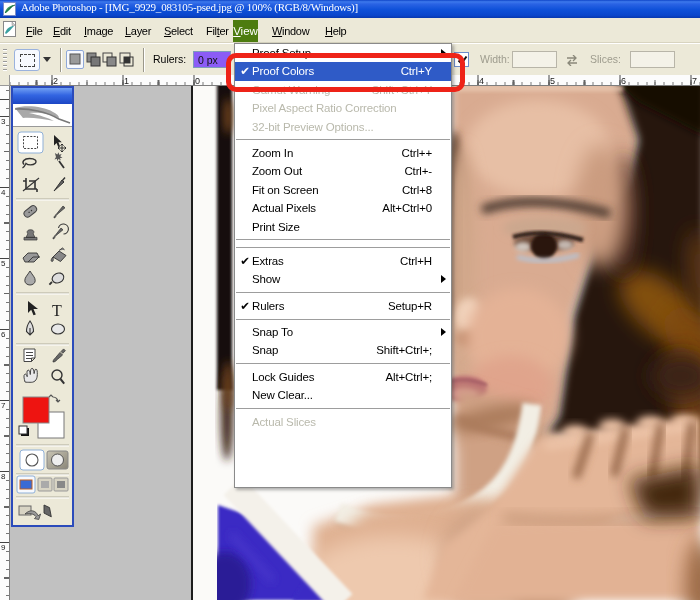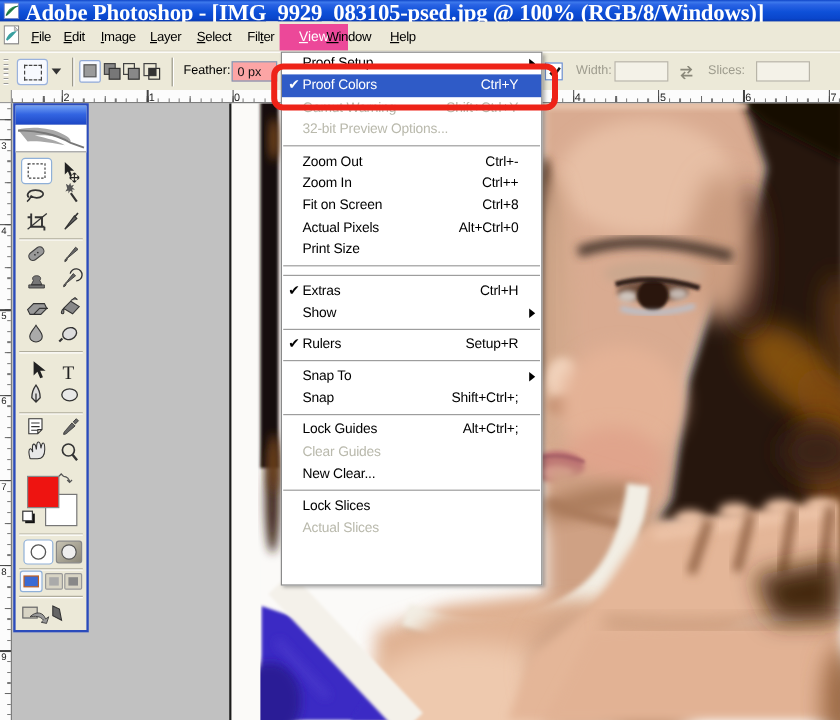--- a/index.html
+++ b/index.html
@@ -1,38 +1,38 @@
 <!DOCTYPE html>
 <html><head><meta charset="utf-8">
 <style>
 *{margin:0;padding:0;box-sizing:border-box}
 html,body{width:700px;height:600px;overflow:hidden;font-family:"Liberation Sans",sans-serif;background:#c1c1c1}
 #app{position:relative;width:700px;height:600px}
 
 #title{position:absolute;left:0;top:0;width:700px;height:18px;
 background:linear-gradient(180deg,#0f45c8 0,#3d79ec 10%,#2a63e4 22%,#0e50d8 55%,#0a46cc 85%,#0838ae 100%);}
-#title .txt{position:absolute;left:21px;top:1px;color:#fff;font-family:"Liberation Serif",serif;font-weight:bold;font-size:19px;letter-spacing:-0.2px;white-space:nowrap}
+#title .txt{position:absolute;left:21px;top:1px;color:#fff;font-family:"Liberation Serif",serif;font-weight:normal;font-size:11px;letter-spacing:-0.2px;white-space:nowrap}
 #ticon{position:absolute;left:3px;top:2px;width:13px;height:14px}
 
 #menubar{position:absolute;left:0;top:18px;width:700px;height:25px;background:#ece9d8;border-bottom:1px solid #d8d4c0}
 #menubar .mi{position:absolute;top:3px;height:20px;line-height:20px;font-size:11px;letter-spacing:-0.3px;color:#000;white-space:nowrap}
 #dicon{position:absolute;left:3px;top:3px;width:13px;height:17px}
-#viewhl{position:absolute;left:233px;top:2px;width:57px;height:22px;background:#ec4899;color:#fff;text-align:center;line-height:22px;font-size:11.5px}
+#viewhl{position:absolute;left:233px;top:2px;width:25px;height:22px;background:#4d7c0f;color:#fff;text-align:center;line-height:22px;font-size:11.5px}
 
 #opts{position:absolute;left:0;top:43px;width:700px;height:32px;background:#ece9d8;border-top:1px solid #fff}
 .grip{position:absolute;left:3px;top:5px;width:4px;height:22px;background:repeating-linear-gradient(180deg,#999 0 1px,#fff 1px 2px,transparent 2px 4px)}
 #toolbtn{position:absolute;left:14px;top:5px;width:26px;height:22px;border:1px solid #9ab2dd;border-radius:3px;background:#f7f9fe}
 #toolbtn .dash{position:absolute;left:5px;top:4px;width:15px;height:13px;border:1px dashed #444}
 .dnarrow{position:absolute;left:43px;top:13px;width:0;height:0;border-left:4px solid transparent;border-right:4px solid transparent;border-top:5px solid #333}
 .vsep{position:absolute;top:4px;width:2px;height:24px;border-left:1px solid #9b988a;border-right:1px solid #fff}
 .modebtn{position:absolute;top:6px;width:17px;height:19px}
 .modebtn.pressed{border:1px solid #8fa8d8;background:#f7f9fe;border-radius:2px}
 #opts .lbl{position:absolute;top:9px;font-size:10.5px;color:#000}
 #opts .lbl.gray{color:#9e9c8e}
-#feabox{position:absolute;left:193px;top:7px;width:38px;height:17px;background:#fca5a5;border:1px solid #7f9db9;font-size:10.5px;padding:2px 0 1px 4px;color:#111;white-space:nowrap}
+#feabox{position:absolute;left:193px;top:7px;width:38px;height:17px;background:#8b5cf6;border:1px solid #7f9db9;font-size:10.5px;padding:2px 0 1px 4px;color:#111;white-space:nowrap}
 #aacb{position:absolute;left:454px;top:8px;width:15px;height:15px;background:#fff;border:1px solid #6a8ccb}
 #aacb svg{position:absolute;left:1px;top:1px}
 .field{position:absolute;top:7px;width:45px;height:17px;background:#f4f2e8;border:1px solid #b8b5a8}
 
 #hruler{position:absolute;left:10px;top:75px;width:690px;height:11px;background:#fcfcfc;border-bottom:1px solid #7d7d7d}
 #hruler .t1{position:absolute;bottom:0;left:0;right:0;height:3px;background:repeating-linear-gradient(90deg,#777 0 1px,transparent 1px 8.875px);background-position-x:41.5px}
 #hruler .t2{position:absolute;bottom:0;left:0;right:0;height:5px;background:repeating-linear-gradient(90deg,#666 0 1px,transparent 1px 35.5px);background-position-x:41.5px}
 #hruler .t3{position:absolute;bottom:0;left:0;right:0;height:10px;background:repeating-linear-gradient(90deg,#444 0 1px,transparent 1px 71px);background-position-x:41.5px}
 #hruler .n{position:absolute;top:1px;font-size:9px;color:#222}
 #corner{position:absolute;left:0;top:75px;width:10px;height:11px;background:#ece9d8;border-right:1px solid #999;border-bottom:1px solid #999}
@@ -342,60 +342,59 @@
  <div class="modebtn" style="left:101px"><svg width="17" height="19" viewBox="0 0 17 19">
           <rect x="2" y="3" width="9" height="9" fill="none" stroke="#444"></rect>
           <rect x="6" y="7" width="9" height="9" fill="#888" stroke="#333"></rect>
         </svg></div>
  <div class="modebtn" style="left:118px"><svg width="17" height="19" viewBox="0 0 17 19">
           <rect x="2" y="3" width="10" height="10" fill="none" stroke="#444"></rect>
           <rect x="6" y="7" width="9" height="9" fill="none" stroke="#333"></rect>
           <rect x="6" y="7" width="6" height="6" fill="#333"></rect>
         </svg></div>
  <div class="vsep" style="left:143px"></div>
- <span class="lbl" style="left:153px">Feather:</span>
+ <span class="lbl" style="left:153px">Rulers:</span>
  <div id="feabox">0 px</div>
  <div id="aacb">
         <svg width="13" height="13" viewBox="0 0 13 13">
           <path d="M2.5,6.5 l3,3 l5,-7" stroke="#111" stroke-width="2" fill="none"></path>
         </svg>
       </div>
  <span class="lbl gray" style="left:480px">Width:</span>
  <div class="field" style="left:512px"></div>
  <svg style="position:absolute;left:563px;top:11px" width="18" height="11" viewBox="0 0 18 11">
         <path d="M4,3 h9 m-3,-3 l3,3 l-3,3 M14,8 h-9 m3,-3 l-3,3 l3,3" stroke="#8a887a" stroke-width="1.3" fill="none"></path>
       </svg>
  <span class="lbl gray" style="left:590px">Slices:</span>
  <div class="field" style="left:630px"></div>
 </div>
 
 <div id="vmenu">
  <div class="it">Proof Setup<span class="arr"></span></div>
  <div class="it hl"><span class="chk">✔</span>Proof Colors<span class="sc">Ctrl+Y</span></div>
  <div class="it gr">Gamut Warning<span class="sc">Shift+Ctrl+Y</span></div>
+ <div class="it gr">Pixel Aspect Ratio Correction</div>
  <div class="it gr">32-bit Preview Options...</div>
  <div class="sep"></div>
+ <div class="it">Zoom In<span class="sc">Ctrl++</span></div>
  <div class="it">Zoom Out<span class="sc">Ctrl+-</span></div>
- <div class="it">Zoom In<span class="sc">Ctrl++</span></div>
  <div class="it">Fit on Screen<span class="sc">Ctrl+8</span></div>
  <div class="it">Actual Pixels<span class="sc">Alt+Ctrl+0</span></div>
  <div class="it">Print Size</div>
  <div class="sep"></div>
  <div class="sep"></div>
  <div class="it"><span class="chk">✔</span>Extras<span class="sc">Ctrl+H</span></div>
  <div class="it">Show<span class="arr"></span></div>
  <div class="sep"></div>
  <div class="it"><span class="chk">✔</span>Rulers<span class="sc">Setup+R</span></div>
  <div class="sep"></div>
  <div class="it">Snap To<span class="arr"></span></div>
  <div class="it">Snap<span class="sc">Shift+Ctrl+;</span></div>
  <div class="sep"></div>
  <div class="it">Lock Guides<span class="sc">Alt+Ctrl+;</span></div>
- <div class="it gr">Clear Guides</div>
  <div class="it">New Clear...</div>
  <div class="sep"></div>
- <div class="it">Lock Slices</div>
  <div class="it gr">Actual Slices</div>
 </div>
 
 <div id="redbox"></div>
 
 </div>
 
 </body></html>

